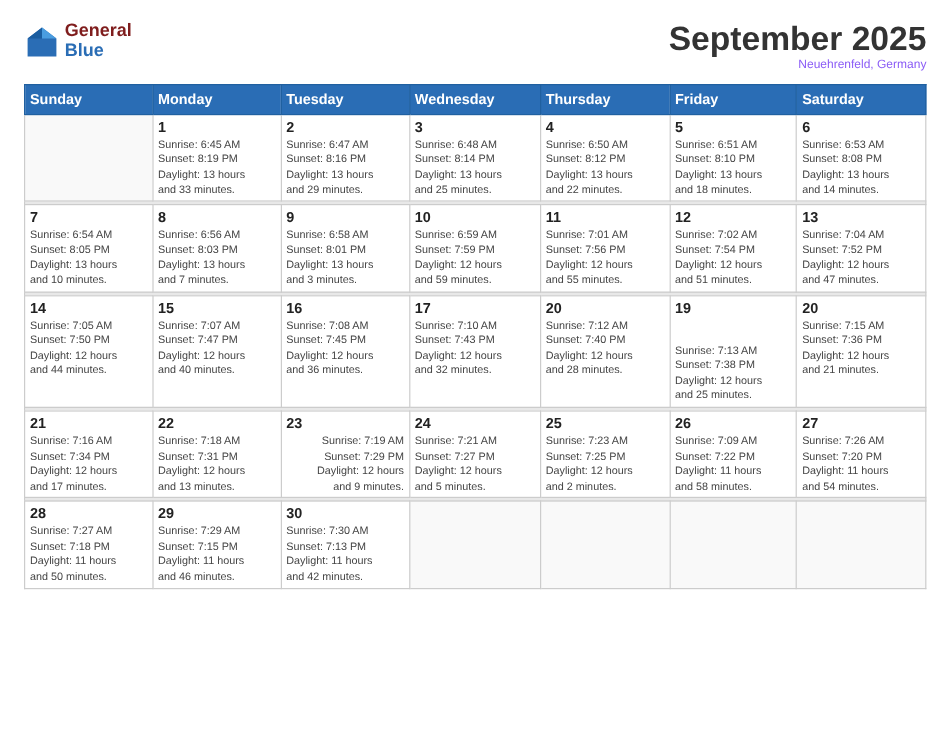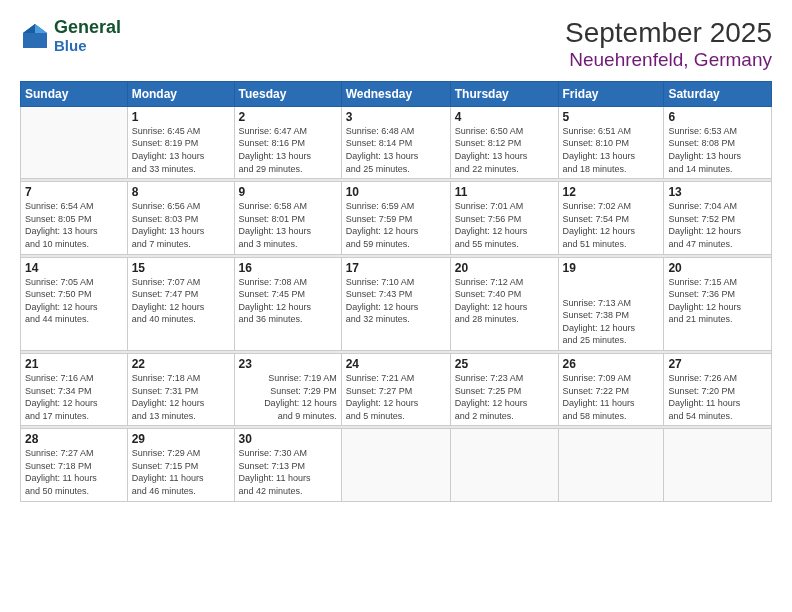--- a/index.html
+++ b/index.html
@@ -26,45 +26,45 @@
       display: flex;
       align-items: center;
       gap: 4px;
     }
     .logo-text {
       display: flex;
       flex-direction: column;
       line-height: 1.1;
     }
     .logo-general {
-      font-size: 18px;
-      font-weight: bold;
-      color: #14532d;
+      font-size: 15px;
+      font-weight: bold;
+      color: #7f1d1d;
     }
     .logo-blue {
       font-size: 15px;
       font-weight: bold;
       color: #2a6db5;
     }
     .logo-icon {
       width: 30px;
       height: 30px;
     }
     .title-block {
       text-align: right;
     }
     .month-title {
       font-size: 28px;
-      font-weight: normal;
+      font-weight: bold;
       color: #333;
       line-height: 1.1;
     }
     .location {
-      font-size: 19px;
-      color: #701a75;
+      font-size: 10px;
+      color: #8b5cf6;
     }
     .calendar {
       width: 100%;
       border-collapse: collapse;
       border: 1px solid #ccc;
     }
     .calendar th {
       background: #2a6db5;
       color: #fff;
       font-size: 12px;

